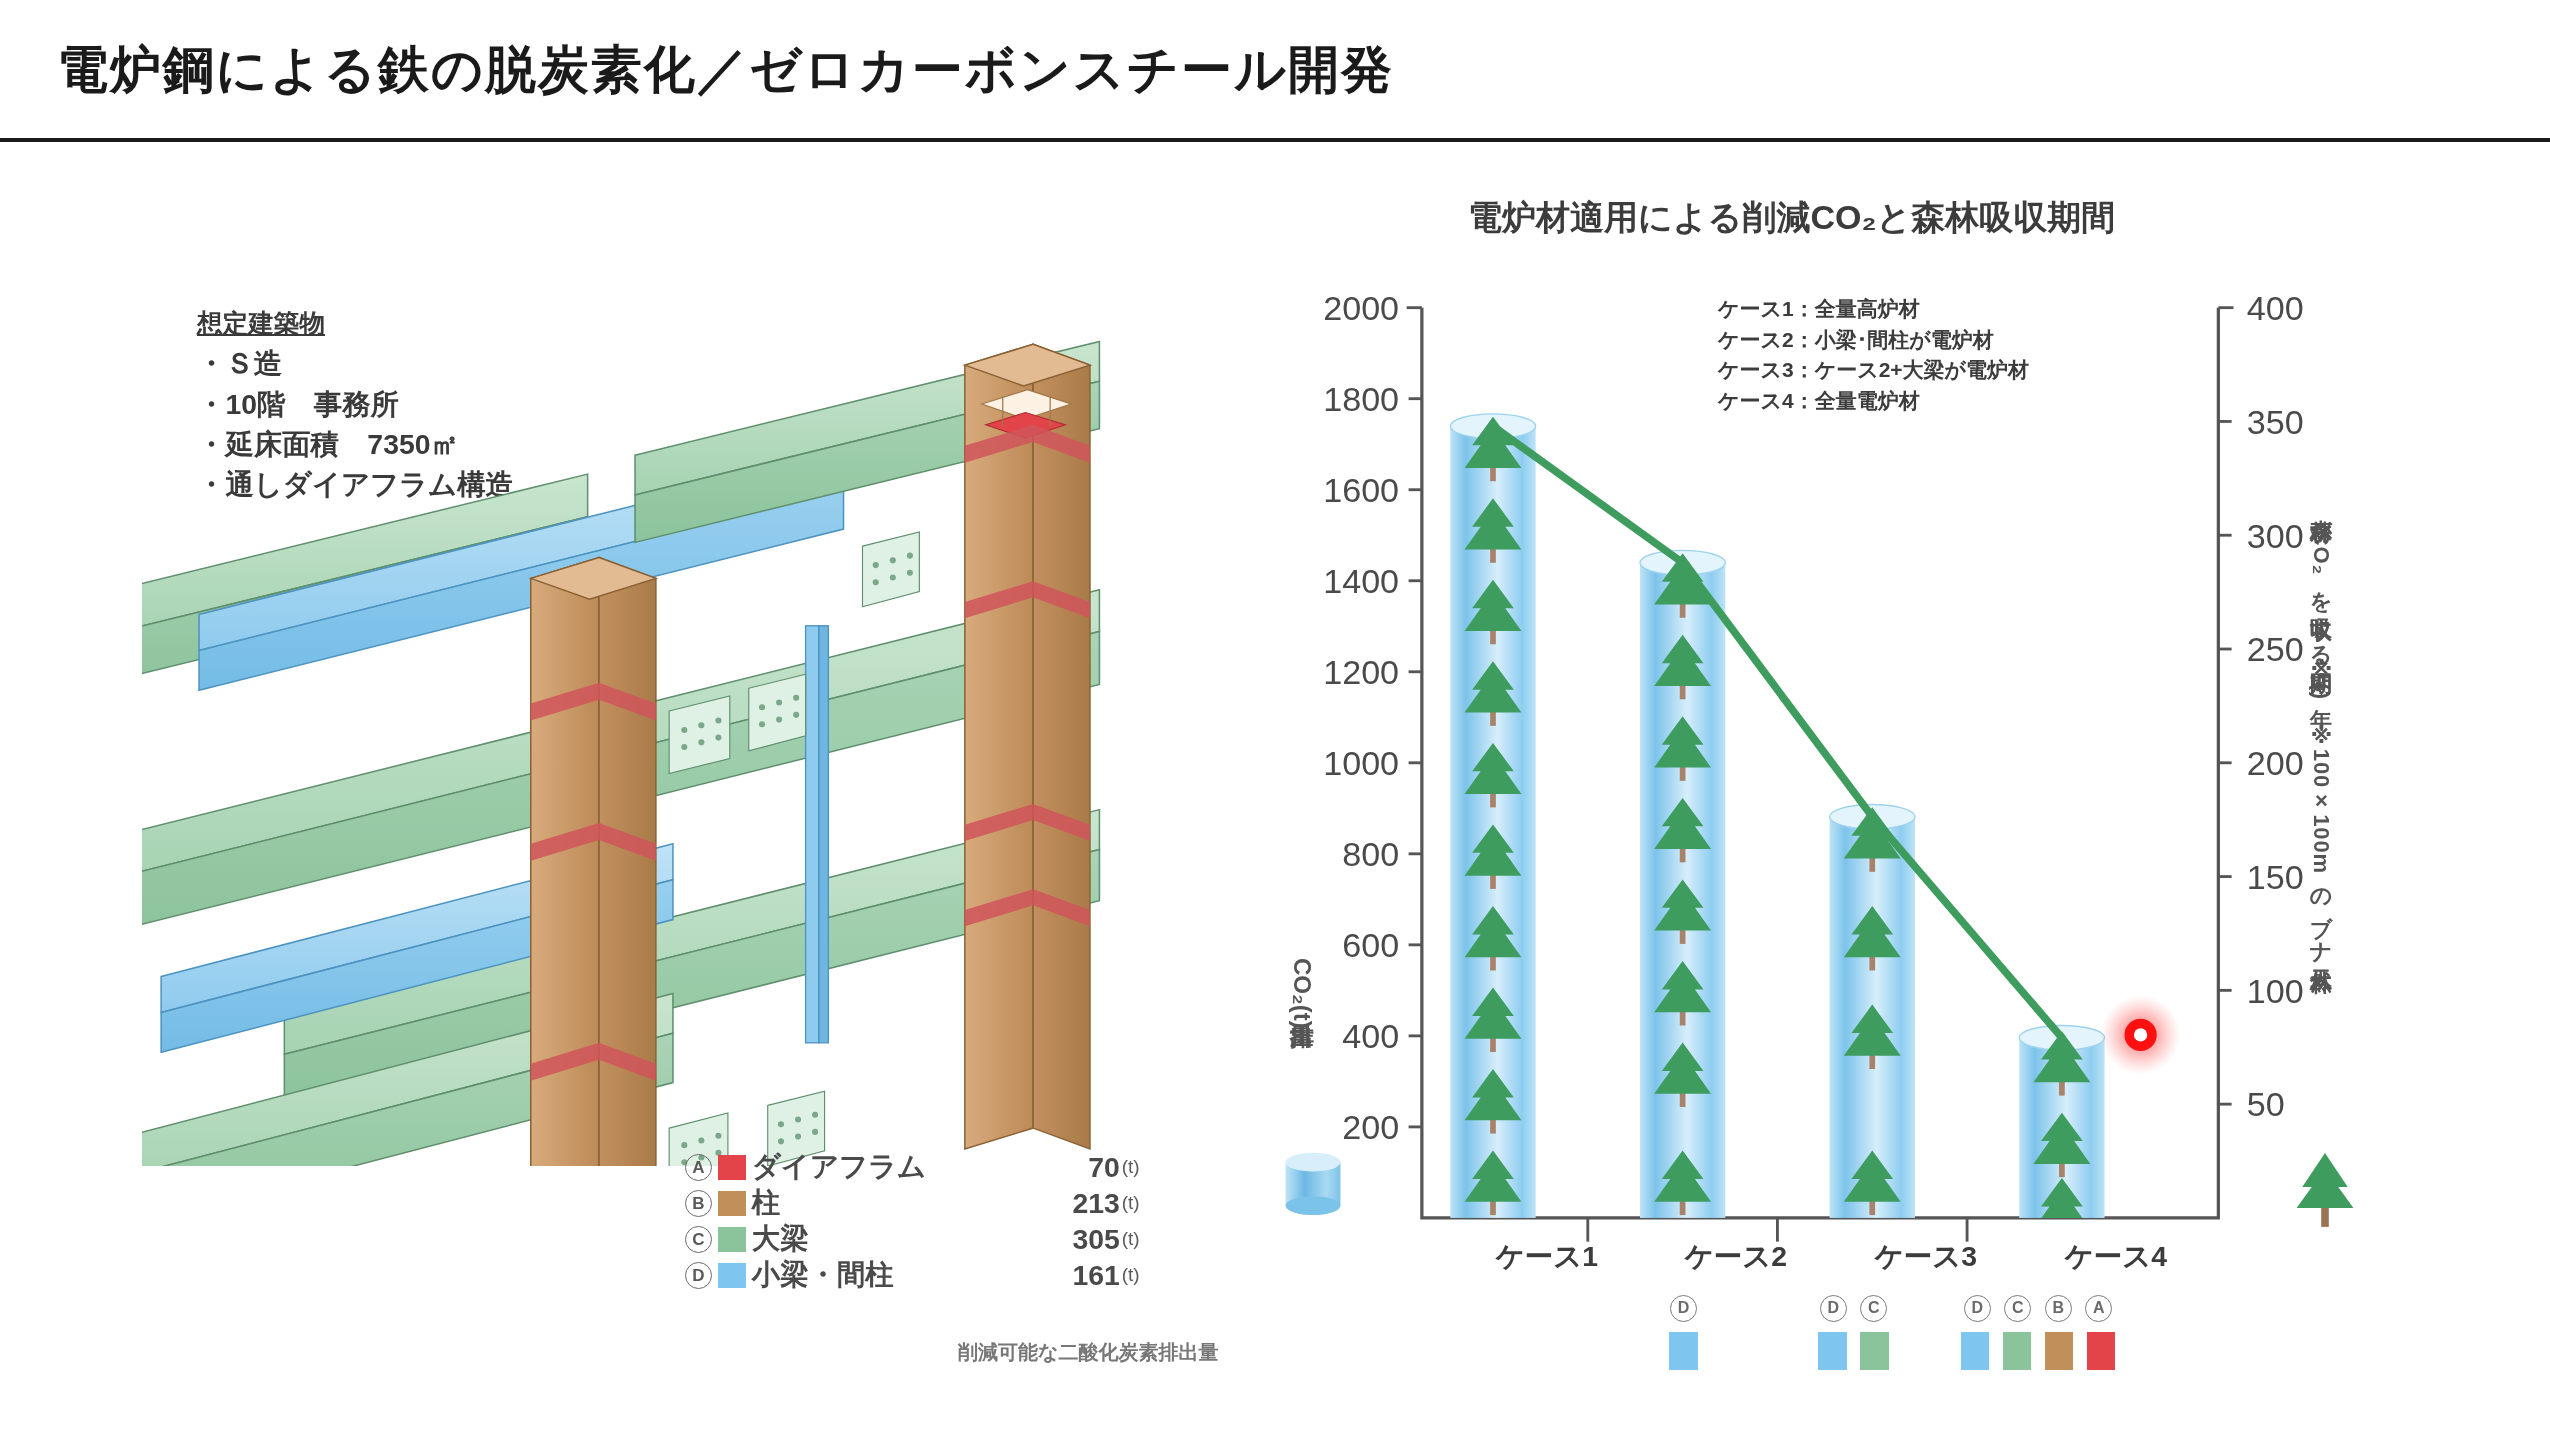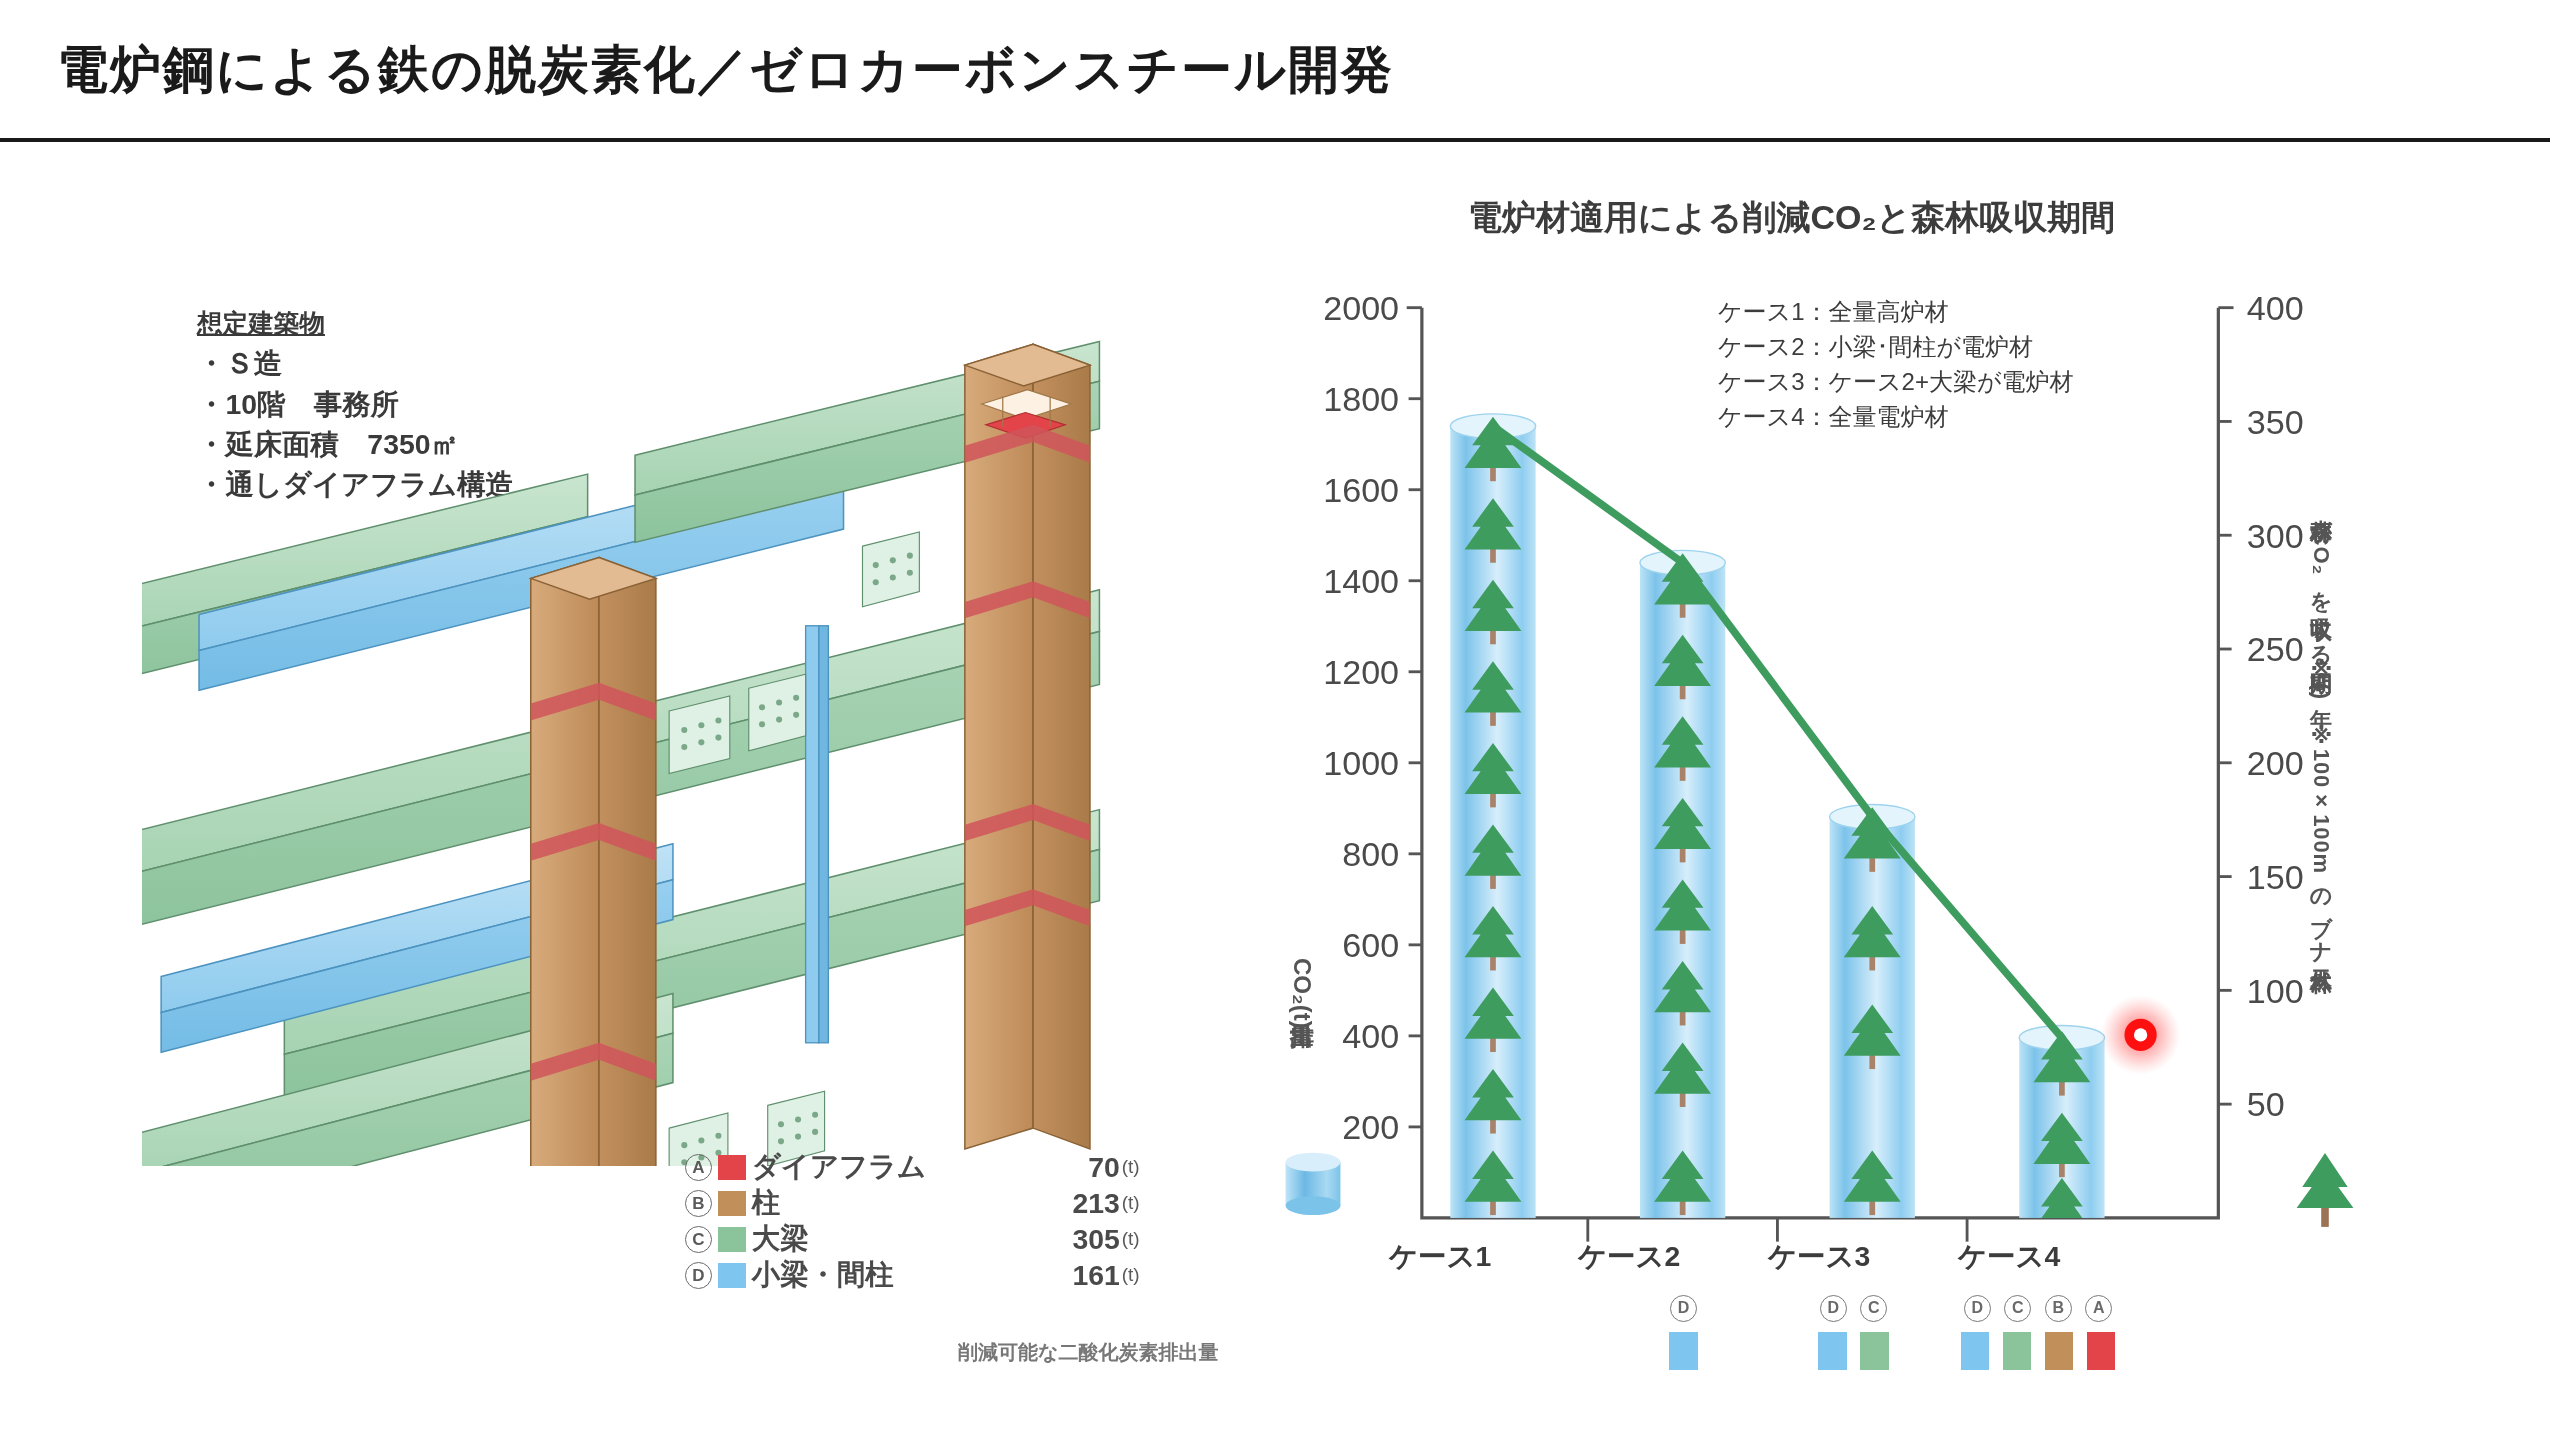--- a/index.html
+++ b/index.html
@@ -47,21 +47,21 @@
   .member-unit{font-size:19px;color:#5a5a5a;margin-left:1.9px;}
 
   .chart-caption{
     position:absolute;left:958px;top:1339px;font-size:20px;color:#777;font-weight:600;white-space:nowrap;
   }
 
   
   .chart-title{
     position:absolute;left:1468px;top:195px;font-size:34px;font-weight:700;color:#3c3c3c;white-space:nowrap;text-align:right;
   }
-  .case-legend{position:absolute;left:1718px;top:294px;font-size:24px;font-weight:400;color:#3c3c3c;line-height:1.46;}
+  .case-legend{position:absolute;left:1718px;top:294px;font-size:21px;font-weight:700;color:#3c3c3c;line-height:1.46;}
   .case-legend div{white-space:nowrap;}
 
   .chart-area{position:absolute;left:1308px;top:265px;width:1138px;height:1043px;}
 
   .ylabel-left{
     position:absolute;left:1286px;top:958px;
     font-size:24px;color:#555;font-weight:600;
     writing-mode:vertical-rl;text-orientation:mixed;
     white-space:nowrap;
   }
@@ -69,21 +69,21 @@
     position:absolute;left:2306px;top:502px;
     font-size:22px;color:#555;font-weight:600;
     writing-mode:vertical-rl;text-orientation:mixed;
     white-space:nowrap;letter-spacing:0.9px;
   }
   .cyl-icon{position:absolute;left:1278px;top:1145px;}
   .tree-icon-legend{position:absolute;left:2289px;top:1149px;}
 
   
   .xlabels{position:absolute;left:1422px;top:1232px;width:834px;height:57px;}
-  .xlab{position:absolute;font-size:28.4px;font-weight:600;color:#3c3c3c;text-align:left;width:209px;}
+  .xlab{position:absolute;font-size:28.4px;font-weight:600;color:#3c3c3c;text-align:right;width:209px;}
 
   .matrow{position:absolute;top:1295px;height:91px;}
   .matcirc{
     display:inline-block;width:25px;height:25px;border:1.4px solid #7a7a7a;border-radius:50%;
     font-size:16px;line-height:24px;text-align:center;color:#6a6a6a;font-weight:600;margin:0 4.7px;
   }
   .matsw{display:inline-block;width:28.4px;height:38px;margin:0 4.7px;vertical-align:top;}
 </style>
 </head>
 <body>

